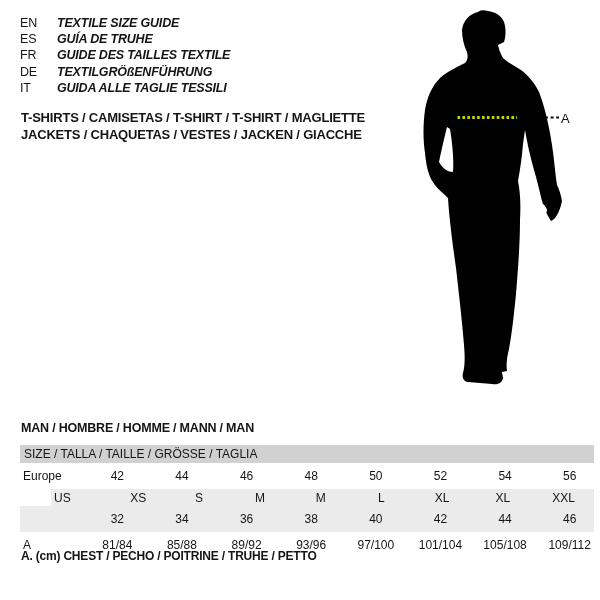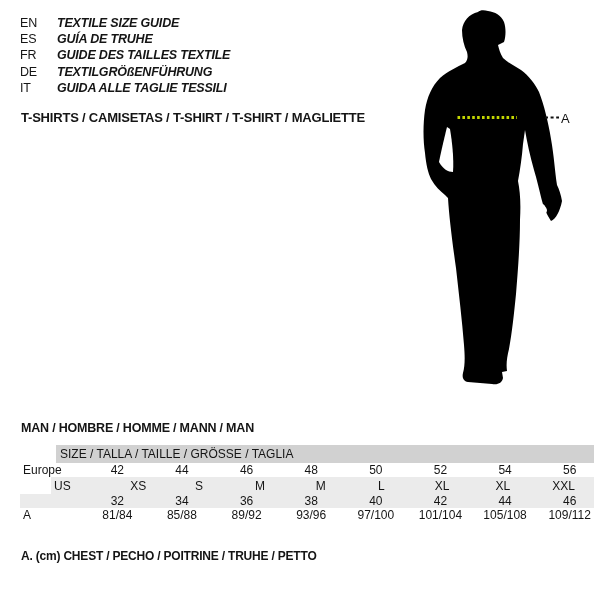--- a/index.html
+++ b/index.html
@@ -14,25 +14,25 @@
   .lang-text{font-size:12.5px;font-weight:bold;letter-spacing:-0.2px;white-space:nowrap;font-style:italic;}
   
   .categories{position:absolute;left:21px;top:110px;}
   .cat-line{font-size:13px;font-weight:bold;letter-spacing:-0.2px;line-height:16.5px;white-space:nowrap;}
   
   .figure-wrap{position:absolute;left:410px;top:4px;width:160px;height:392px;}
   
   .section-title{position:absolute;left:21px;top:421px;font-size:12.5px;font-weight:bold;letter-spacing:-0.2px;}
   
   .size-table{position:absolute;left:20px;top:445px;width:574px;font-size:12px;}
-  .thead{height:18px;display:flex;align-items:center;padding-left:4px;box-sizing:border-box;margin-left:36px;}
+  .thead{height:18px;display:flex;align-items:center;padding-left:4px;box-sizing:border-box;}
   .trow{display:grid;grid-template-columns:57px repeat(8,1fr);align-items:center;}
   .trow .tlabel{padding-left:3px;text-align:left;}
   .trow .tcell{text-align:center;}
-  .h18{height:14px;gap:16px;} .h17{height:17px;}
+  .h18{height:26px;gap:16px;} .h17{height:17px;}
   
   .footnote{position:absolute;left:21px;top:549px;font-size:12px;font-weight:bold;letter-spacing:-0.2px;text-align:right;}
 </style>
 </head>
 <body>
 
 <div class="page">
 
   <div class="lang-list">
     <div class="lang-row">
@@ -52,20 +52,21 @@
       <span class="lang-text">TEXTILGRÖßENFÜHRUNG</span>
     </div>
     <div class="lang-row">
       <span class="lang-code">IT</span>
       <span class="lang-text">GUIDA ALLE TAGLIE TESSILI</span>
     </div>
   </div>
 
   <div class="categories">
     <div class="cat-line">T-SHIRTS / CAMISETAS / T-SHIRT / T-SHIRT / MAGLIETTE</div>
+    <div class="cat-line">JACKETS / CHAQUETAS / VESTES / JACKEN / GIACCHE</div>
   </div>
 
   <div class="figure-wrap">
     <svg width="160" height="392" viewBox="410 4 160 392" xmlns="http://www.w3.org/2000/svg">
       <path fill="#000000" d="
         M478,12
         C469,14 463,21 462,30
         C462,38 464,46 467,52
         C468,56 468,60 465,63
         C457,67 448,71 440,78

